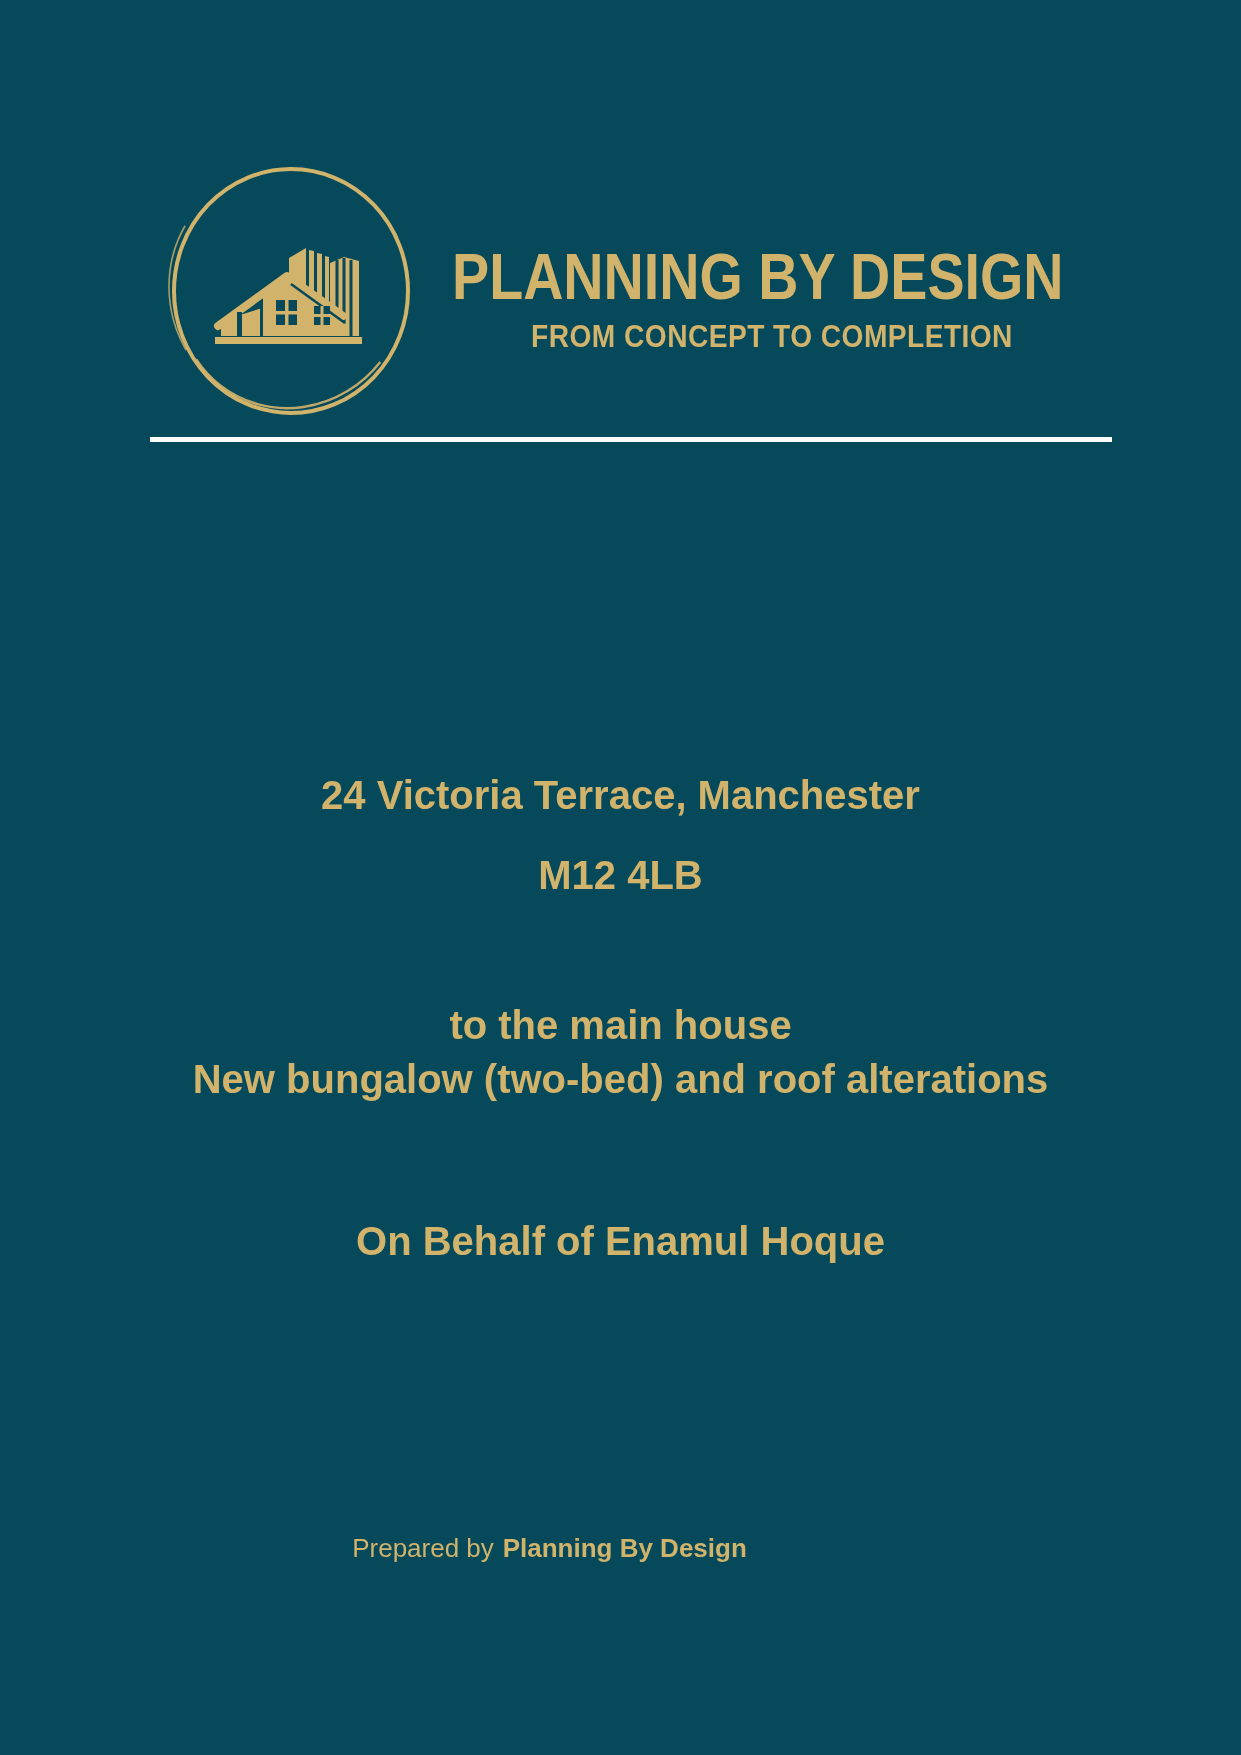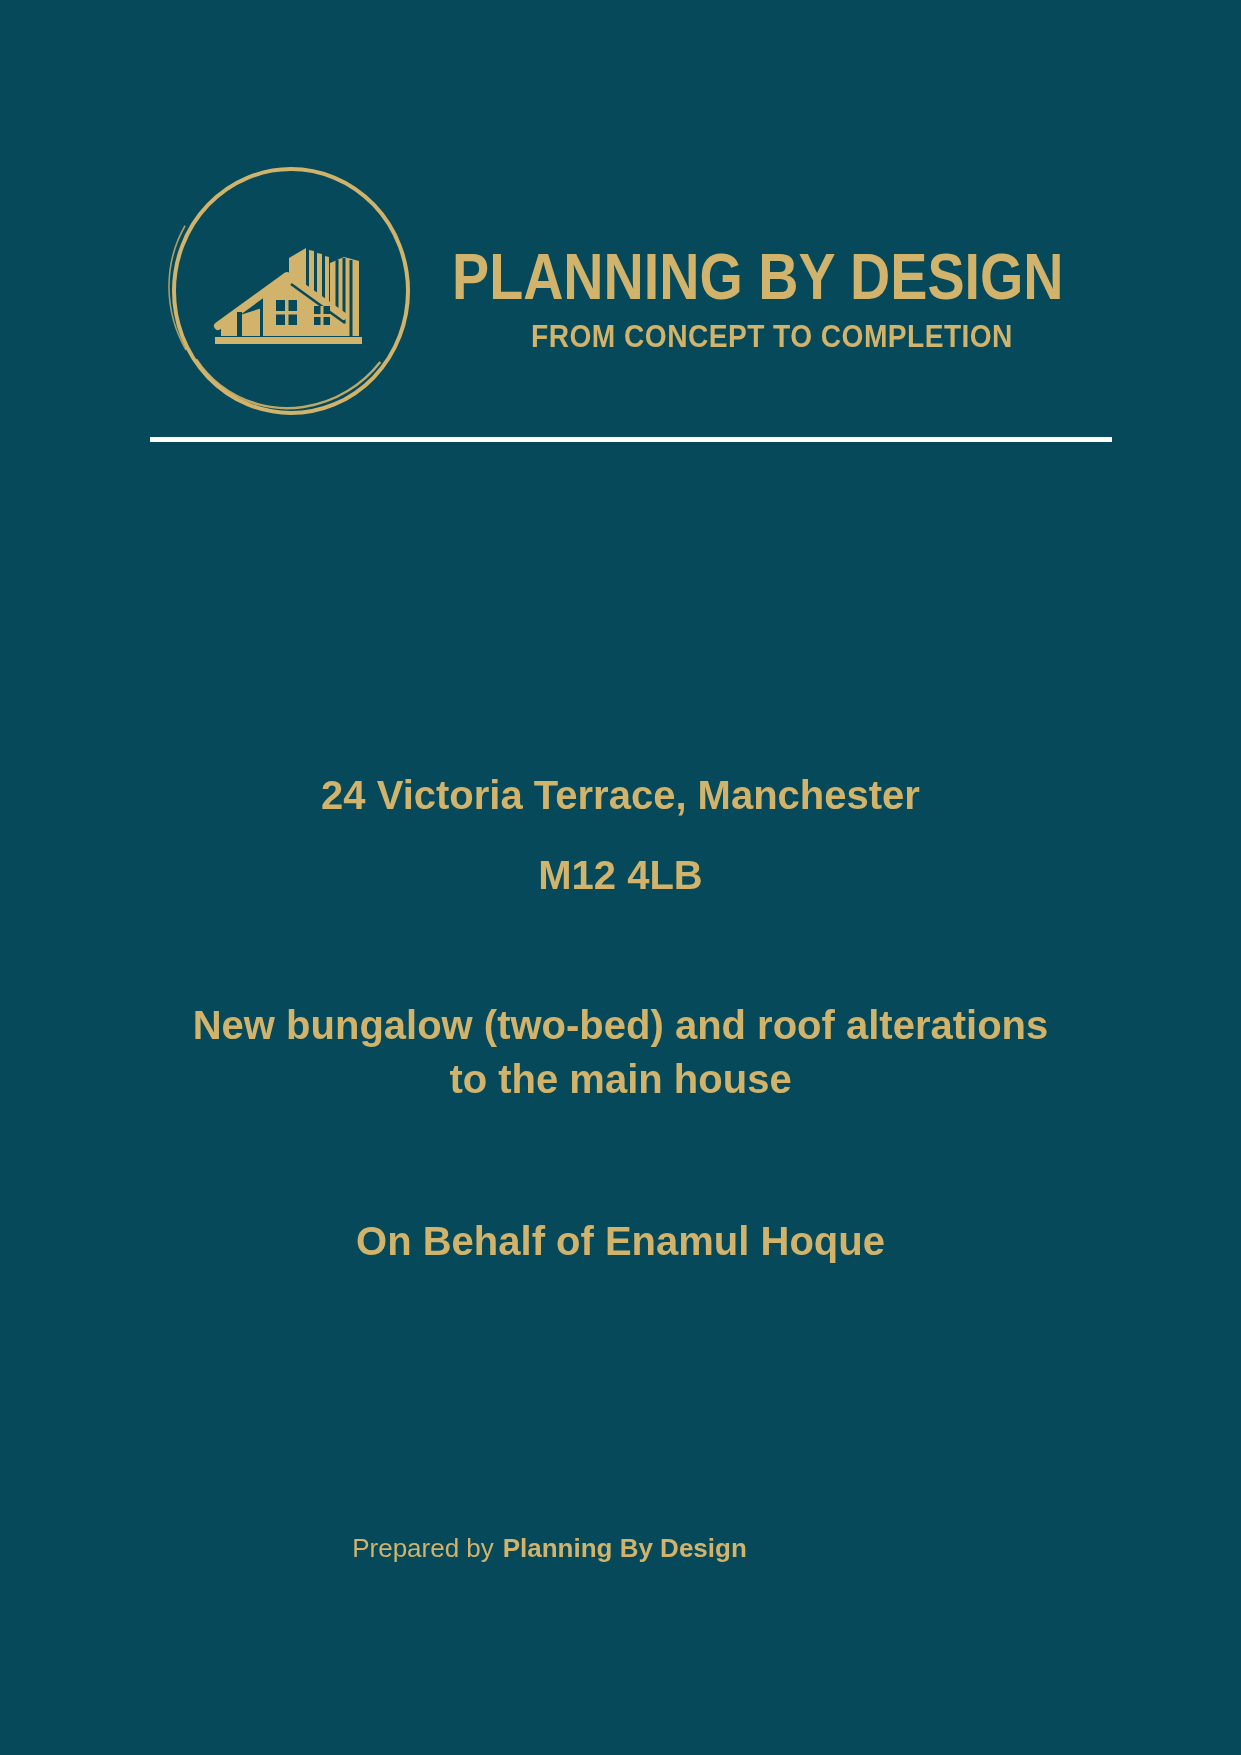--- a/index.html
+++ b/index.html
@@ -157,22 +157,22 @@
   </div>
 
   <div class="divider"></div>
 
 
   <div class="gold-heading address-line">24 Victoria Terrace, Manchester</div>
 
   <div class="gold-heading postcode">M12 4LB</div>
 
   <div class="gold-heading proposal">
+    <div>to the main house</div>
     <div>New bungalow (two-bed) and roof alterations</div>
-    <div>to the main house</div>
   </div>
 
   <div class="gold-heading on-behalf">On Behalf of Enamul Hoque</div>
 
   <div class="prepared">
     <span>Prepared by</span><span class="name">Planning By Design</span>
   </div>
 
 </div>
 

